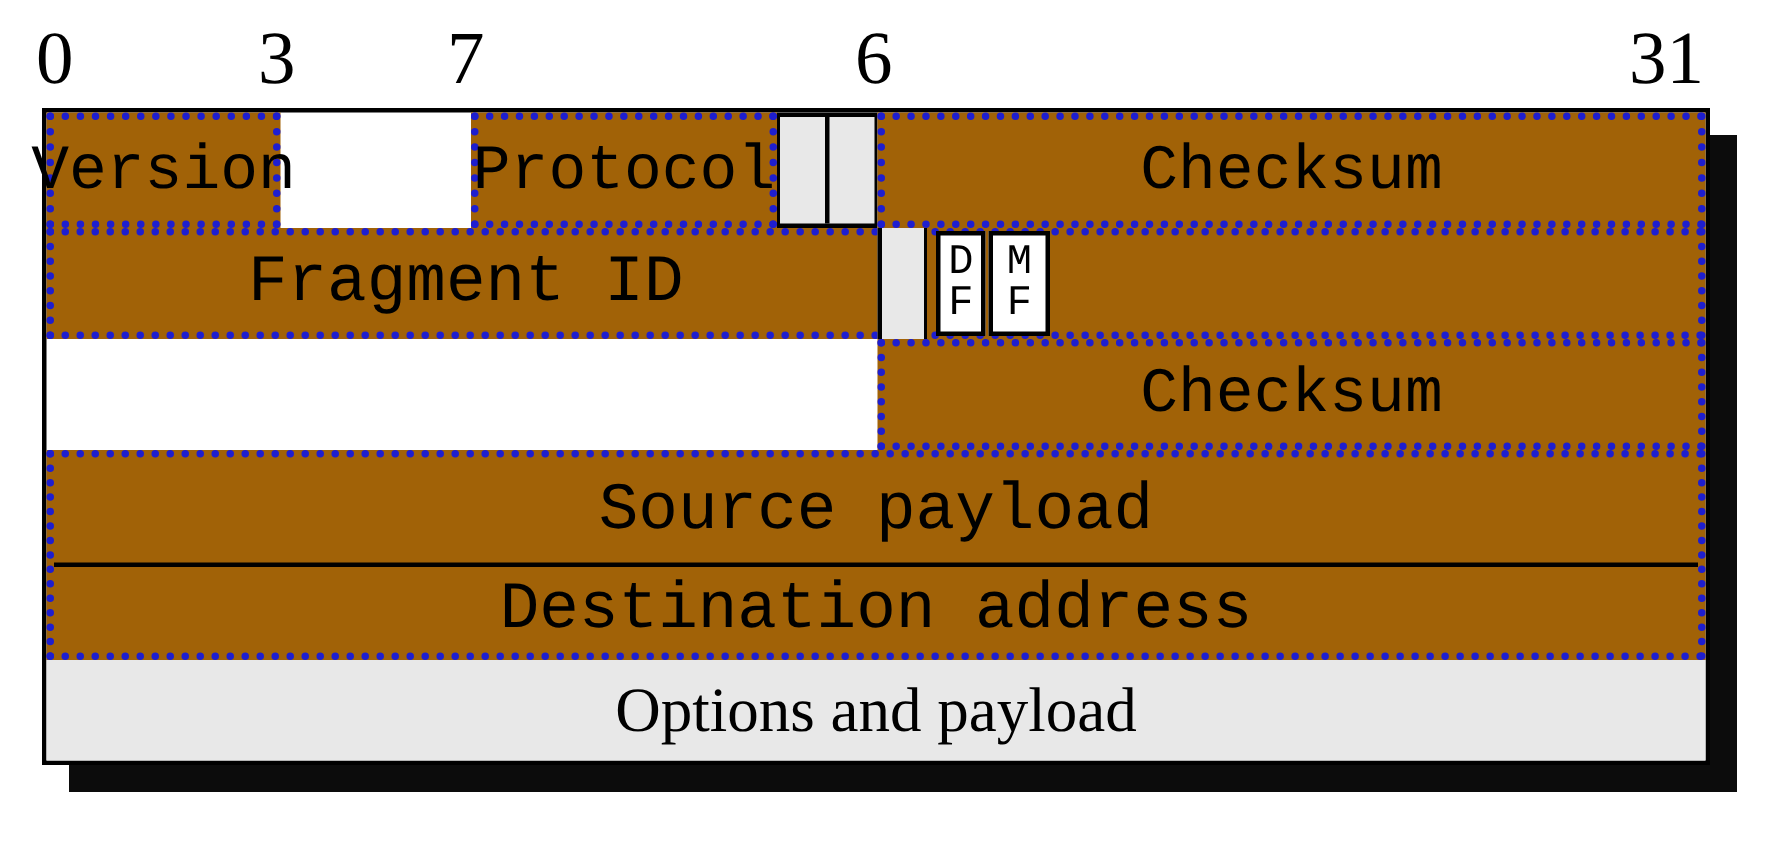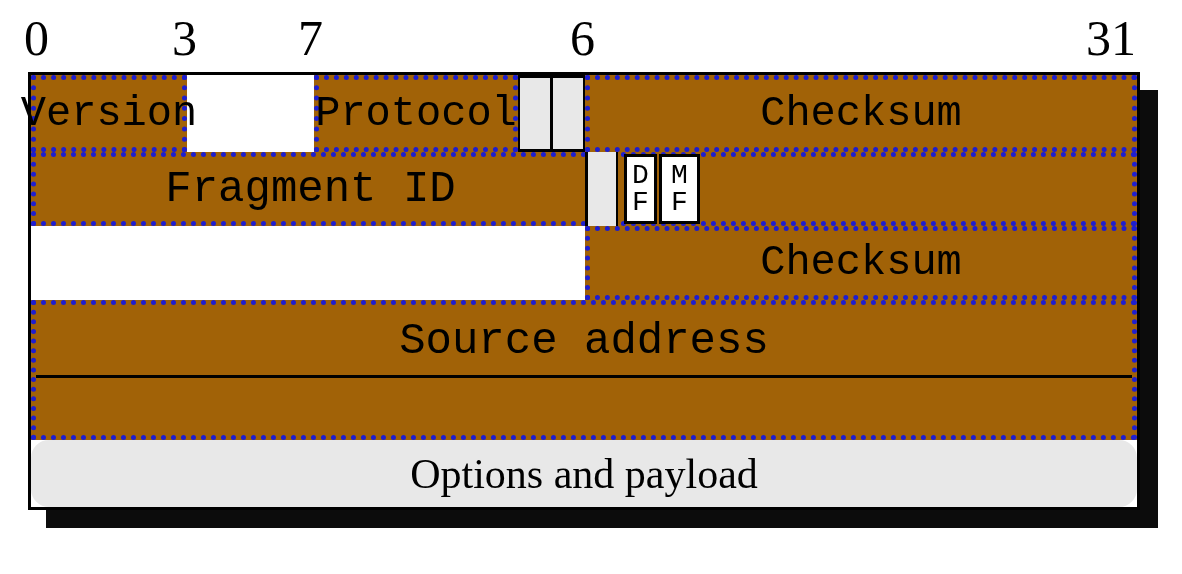--- a/index.html
+++ b/index.html
@@ -96,21 +96,20 @@
     position: absolute;
     left: 0;
     top: 365px;
     width: 1106px;
     height: 67px;
     background: var(--cell-gray);
     display: flex;
     align-items: center;
     justify-content: center;
     font-size: 42px;
-    border-radius: 18px;
   }
   
   .reserved2 { border-left: 3px solid var(--ink); border-right: 2px solid var(--ink); }
 </style>
 </head>
 <body>
 
 <div class="stage">
 
   <div>
@@ -139,20 +138,21 @@
       </span>
       <span class="flagbox" style="left:623px;top:-3px;width:41px;height:70px">
         <span>M</span>
         <span>F</span>
       </span>
     </div>
 
     <div class="bcell" style="left:554px;top:151px;width:552px;height:74px">Checksum</div>
 
     <div class="bcell" style="left:0;top:225px;width:1106px;height:140px">
-      <span class="label" style="left:0;top:0;width:100%;height:72px">Source address</span>
+      <span class="label" style="left:0;top:0;width:100%;height:72px">Source payload</span>
       <span class="hdivider" style="top:70px"></span>
+      <span class="label" style="left:0;top:73px;width:100%;height:57px">Destination address</span>
     </div>
 
     <div class="options-row">Options and payload</div>
 
   </div>
 </div>
 
 </body></html>

